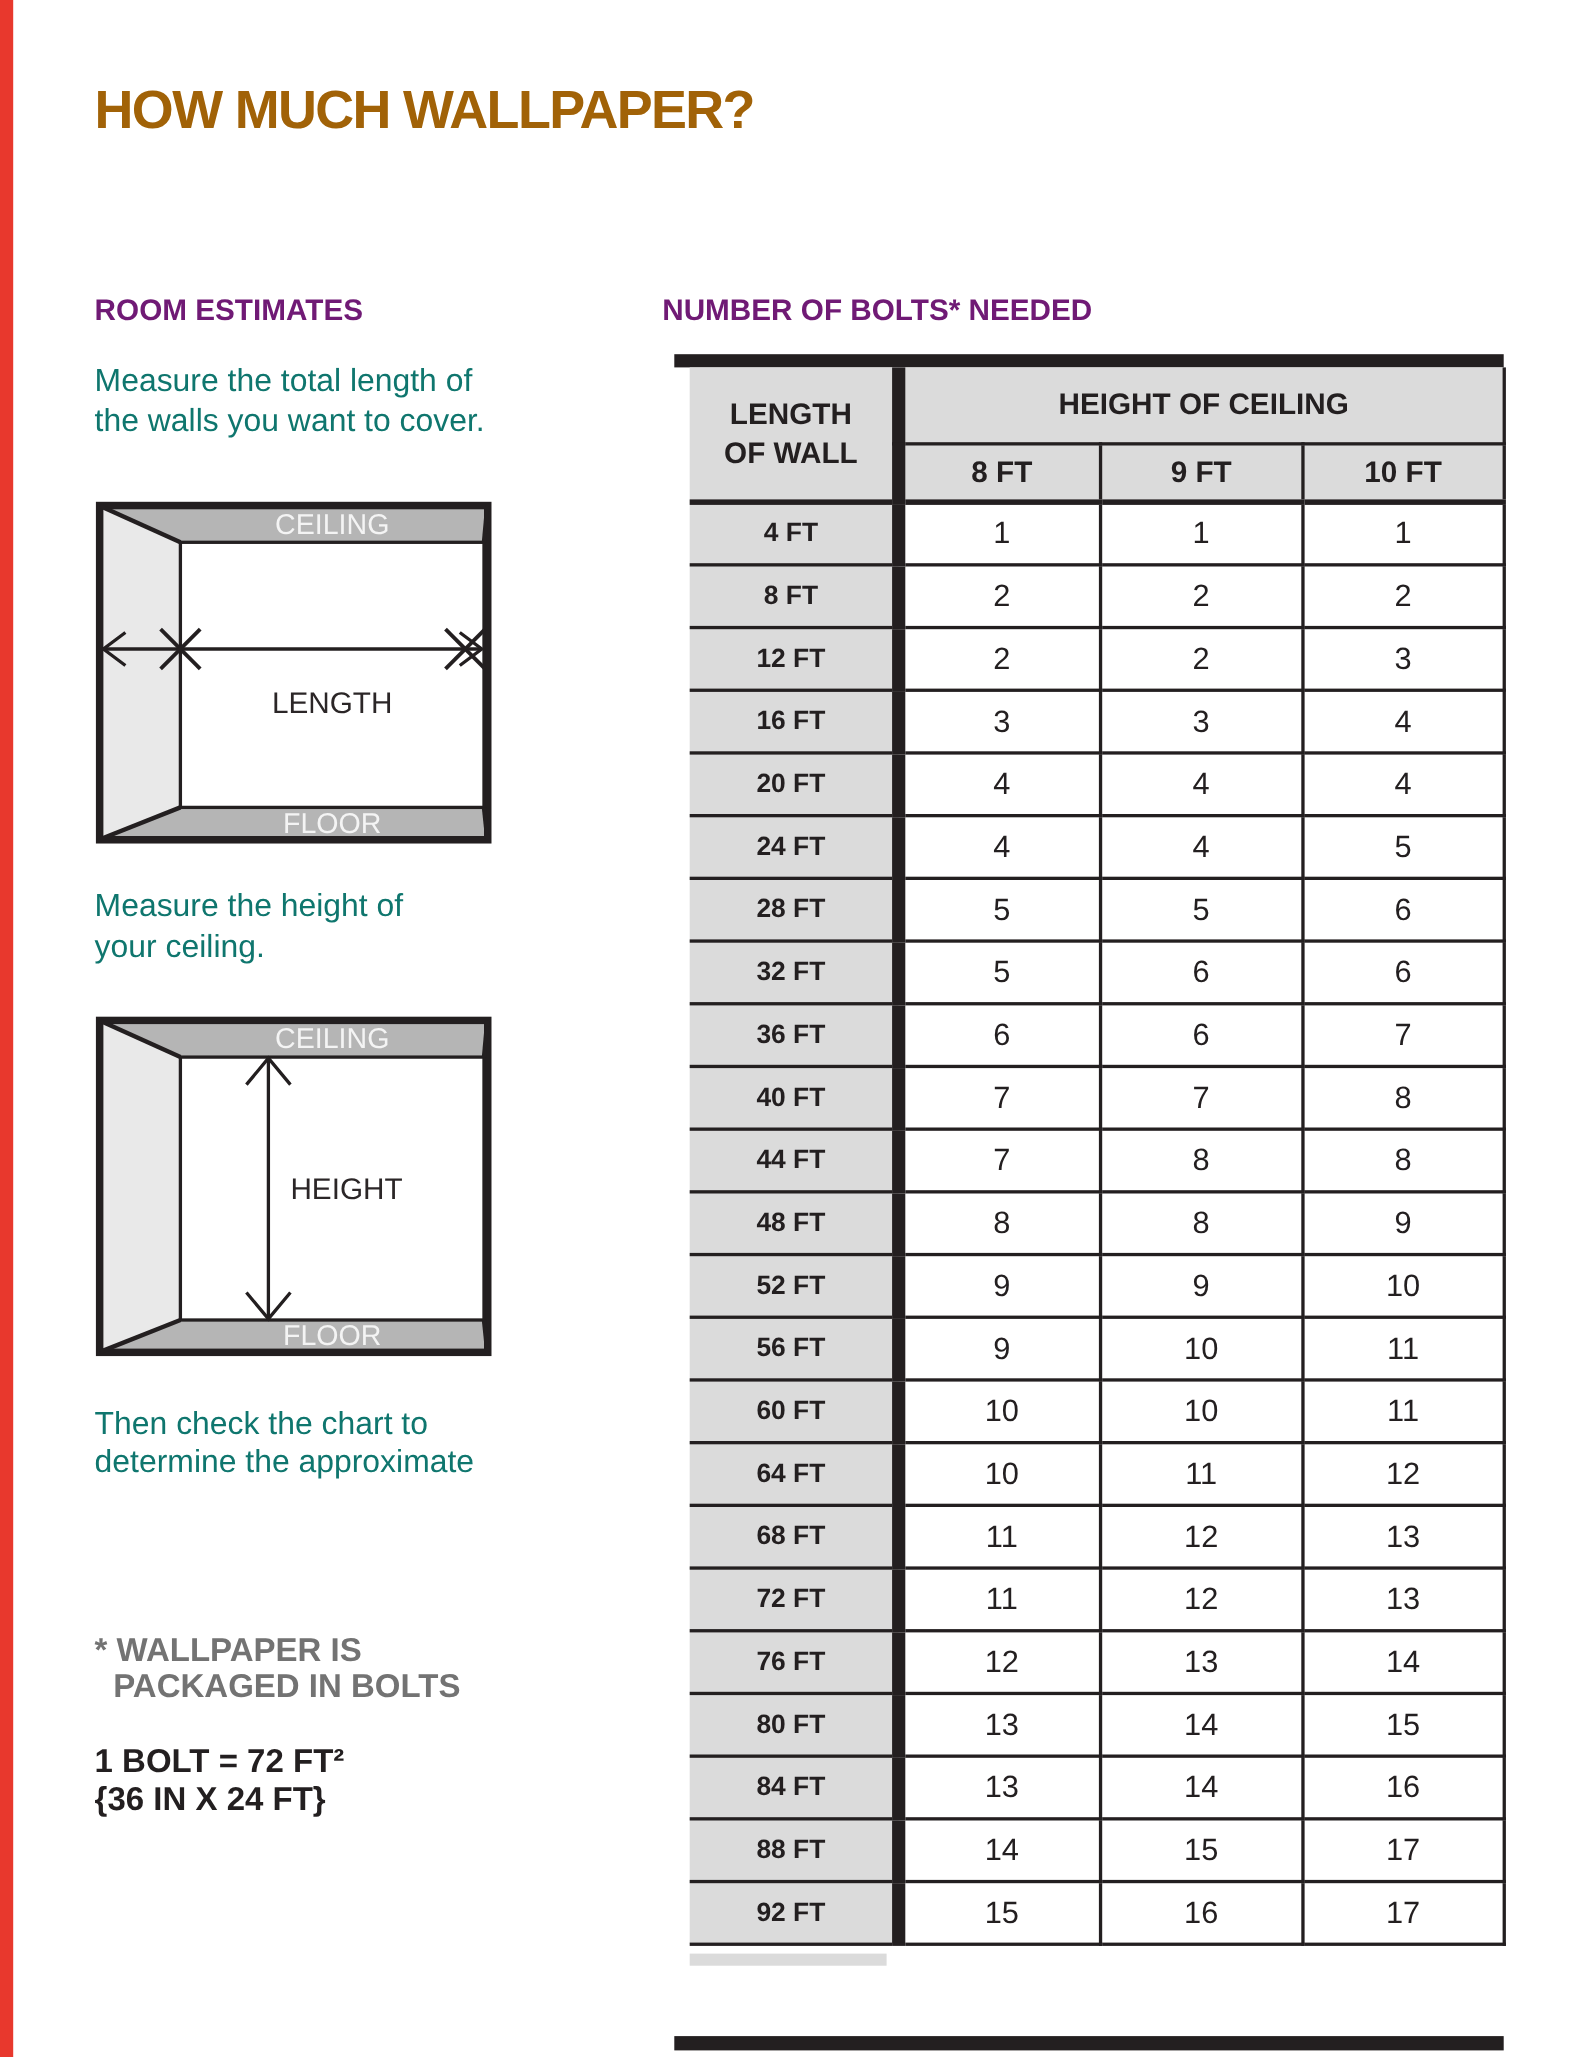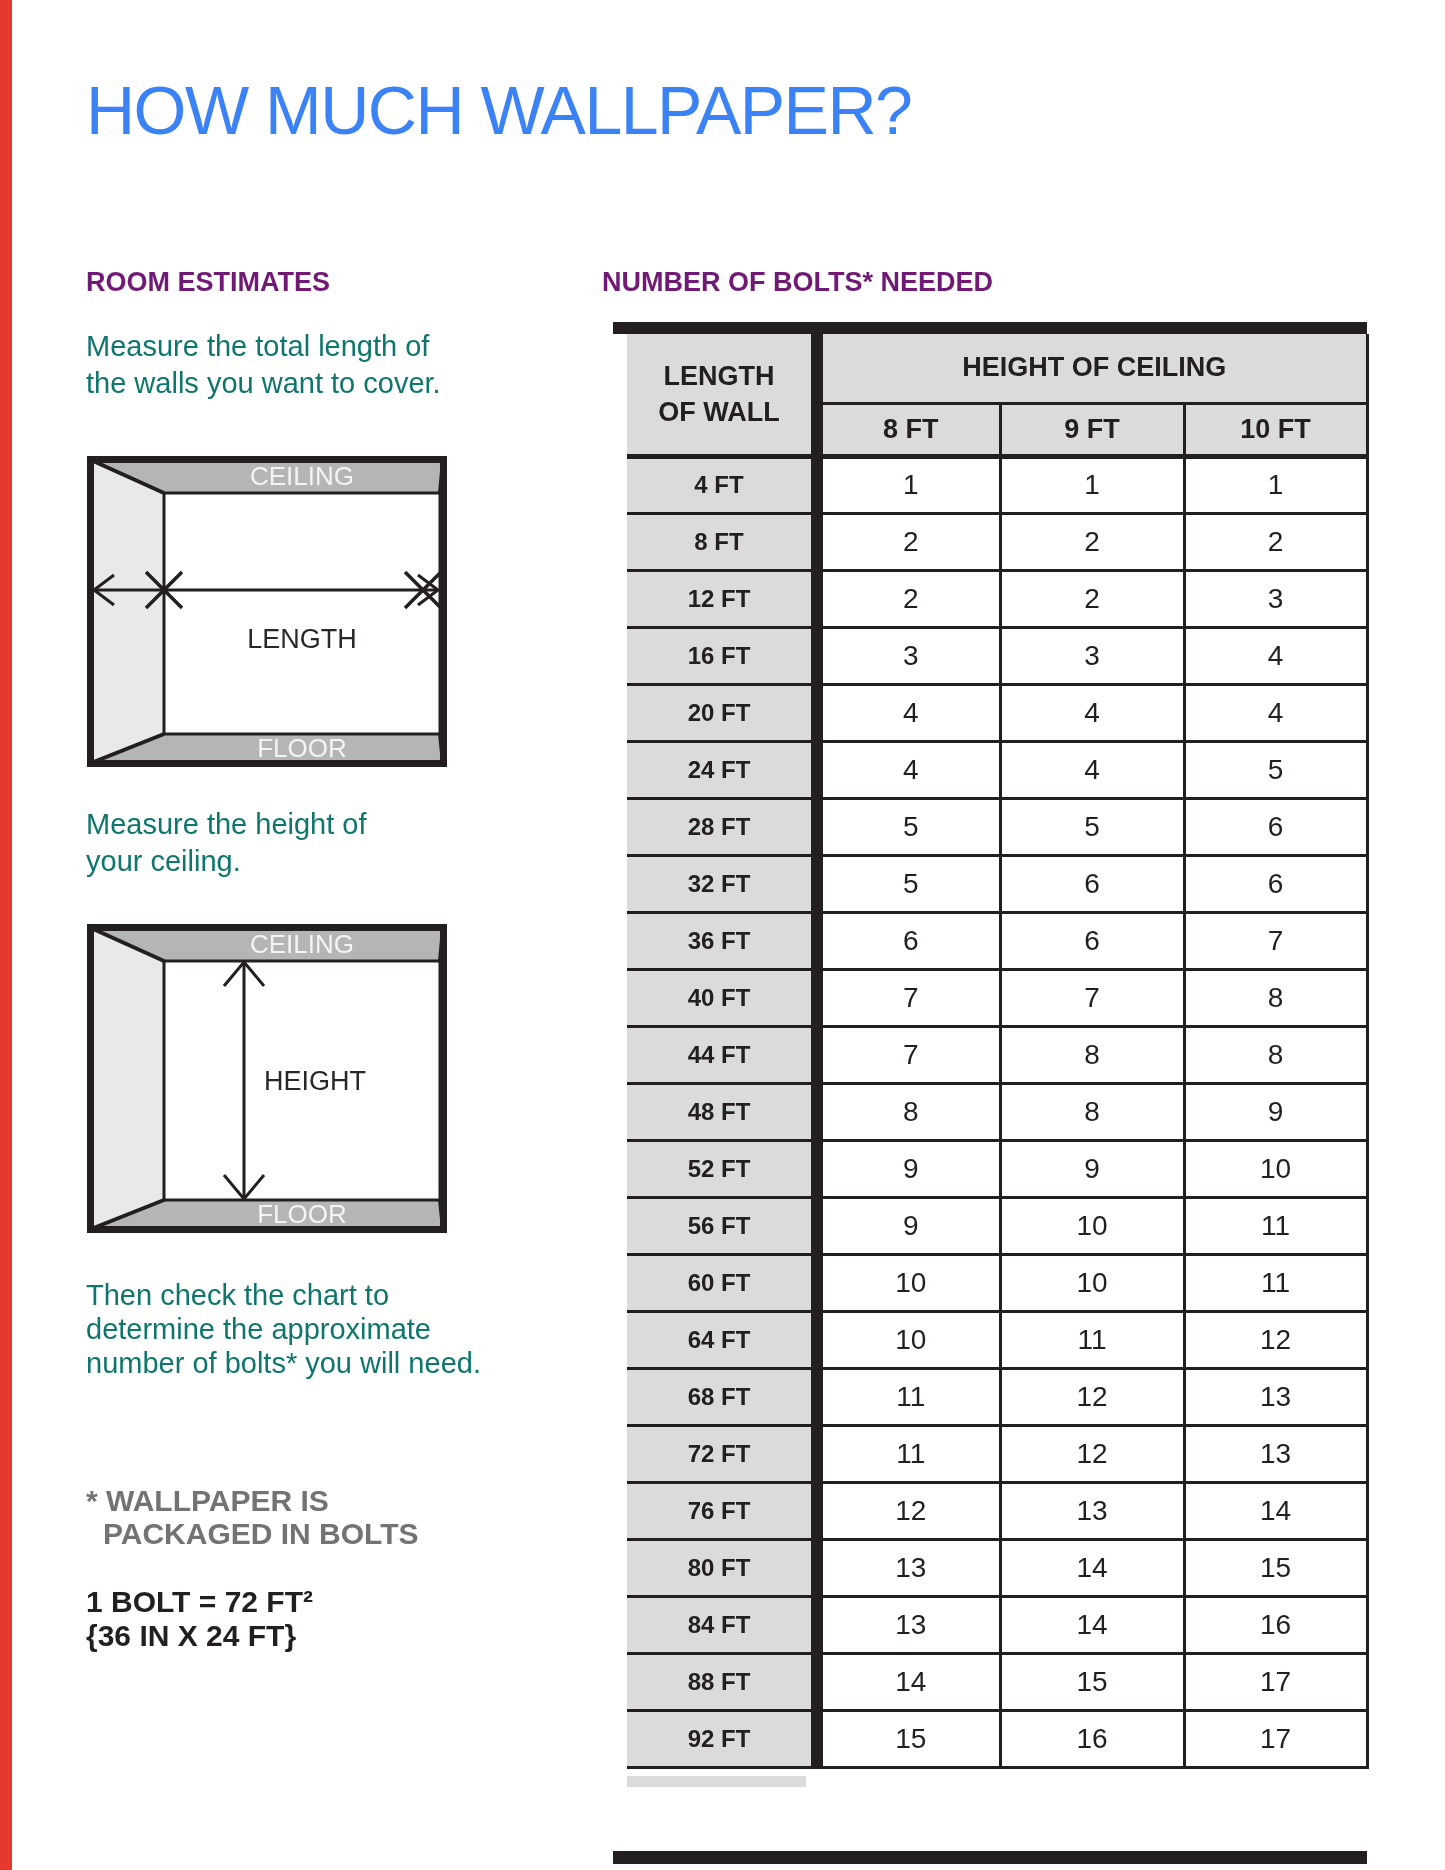--- a/index.html
+++ b/index.html
@@ -2,22 +2,22 @@
 <html><head>
 <meta charset="utf-8">
 <style>
   html,body{margin:0;padding:0;background:#ffffff;}
   .page{
     position:relative;width:1445px;height:1870px;background:#ffffff;overflow:hidden;
     font-family:"Liberation Sans","DejaVu Sans",sans-serif;color:#2b2627;
   }
   .red-stripe{position:absolute;left:0;top:0;width:12px;height:1870px;background:#E8382D;}
   .page-title{
-    position:absolute;left:86px;top:76px;font-size:68px;font-weight:normal;
-    letter-spacing:-1.5px;color:#3b82f6;white-space:nowrap;line-height:1;
+    position:absolute;left:86px;top:76px;font-size:49px;font-weight:bold;
+    letter-spacing:-1.5px;color:#a16207;white-space:nowrap;line-height:1;
   }
   .section-heading{
     position:absolute;font-size:27px;font-weight:bold;color:#701a75;line-height:1;white-space:nowrap;
   }
   .h-room{left:86px;top:269px;}
   .h-bolts{left:602px;top:269px;width:754px;text-align:left;}
   .para{position:absolute;left:86px;font-size:29px;line-height:37px;color:#0f766e;}
   .para.tight{line-height:34px;}
   .step1{top:328px;}
   .step2{top:806px;}
@@ -124,21 +124,20 @@
     <polyline class="ln" points="137,62 157,38 177,62" stroke-width="3"></polyline>
     <polyline class="ln" points="137,251 157,275 177,251" stroke-width="3"></polyline>
     <text class="svg-label-white" x="215" y="29" text-anchor="middle">CEILING</text>
     <text class="svg-label-white" x="215" y="299" text-anchor="middle">FLOOR</text>
     <text class="svg-label-dark" x="177" y="166" text-anchor="start">HEIGHT</text>
   </svg>
 
   <div class="para step3 tight">
     <div>Then check the chart to</div>
     <div>determine the approximate</div>
-    <div>number of bolts* you will need.</div>
   </div>
 
   <div class="footnote">
     <div>* WALLPAPER IS</div>
     <div class="indent">PACKAGED IN BOLTS</div>
   </div>
 
   <div class="bolt-def">
     <div>1 BOLT = 72 FT²</div>
     <div>{36 IN X 24 FT}</div>

